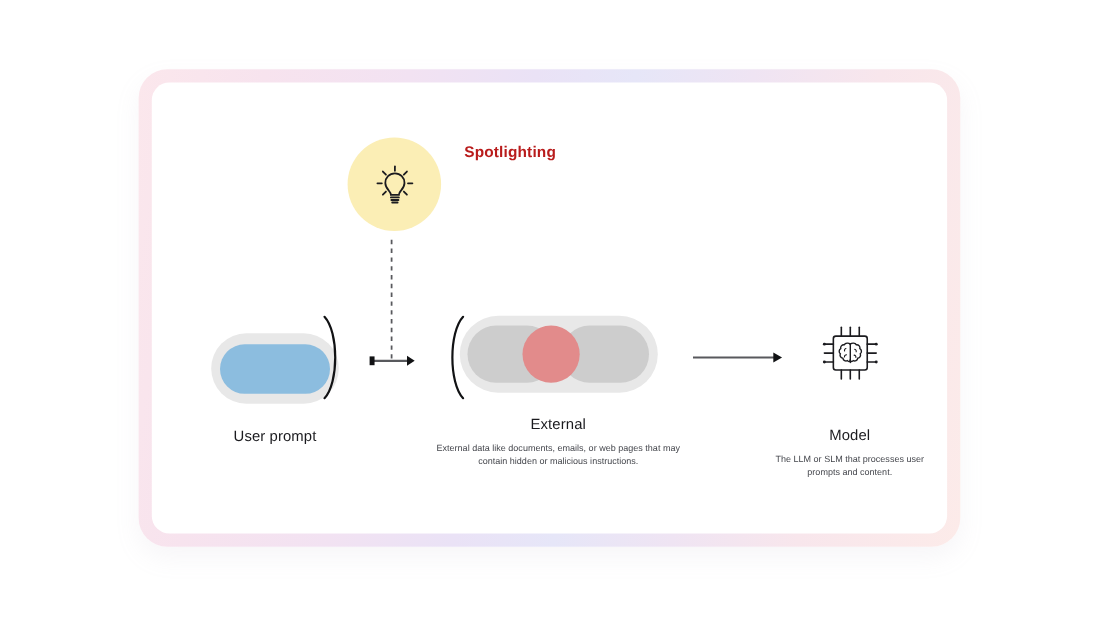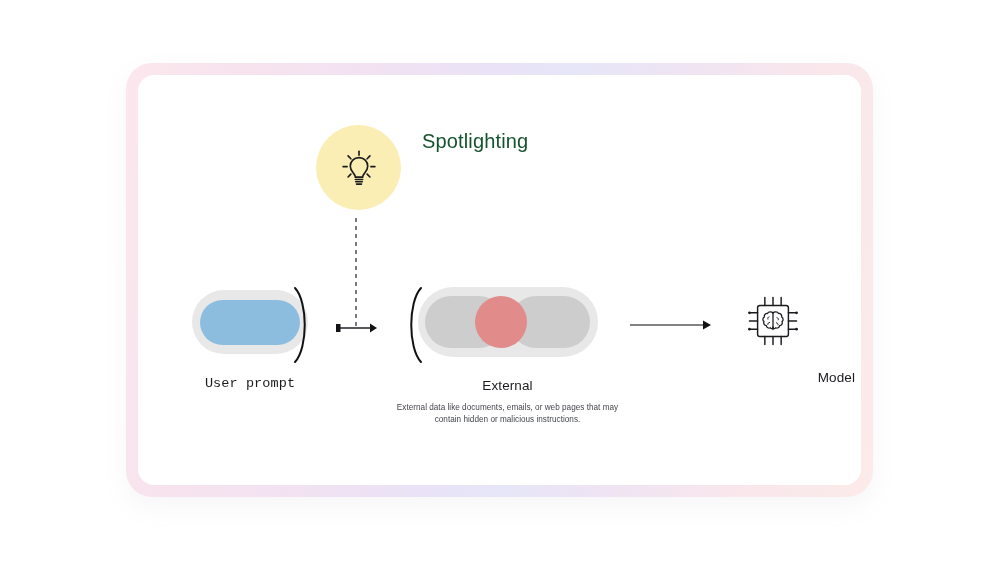--- a/index.html
+++ b/index.html
@@ -76,25 +76,25 @@
     align-items: center;
     justify-content: center;
   }
   .spot-text {
     position: absolute;
     left: 422px;
     top: 130px;
     width: 200px;
   }
   .spot-title {
-    font-size: 20px;
-    color: #14532d;
+    font-size: 14px;
+    color: #b91c1c;
     letter-spacing: 0.15px;
     margin: 0 0 10px 0;
-    font-weight: 400;
+    font-weight: 700;
   }
   .spot-desc {
     font-size: 8.6px;
     line-height: 12.6px;
     color: #45474d;
     margin: 0;
     letter-spacing: 0.02px;
   }
 
   
@@ -111,21 +111,21 @@
   }
   .node-desc {
     font-size: 8.2px;
     line-height: 12.4px;
     color: #45474d;
     margin: 9px 0 0 0;
     letter-spacing: 0.01px;
   }
 
   
-  #node-user { left: 150px; top: 290px; width: 200px; font-family: Liberation Mono, monospace; }
+  #node-user { left: 150px; top: 303px; width: 200px; }
   #node-user .node-title { margin-top: 22px; }
   .pill-outer-blue {
     position: relative;
     margin: 0 auto;
     width: 116px;
     height: 64px;
     border-radius: 32px;
     background: #e8e8e8;
     display: flex;
     align-items: center;
@@ -164,21 +164,21 @@
     left: 57px;
     top: 9px;
     width: 52px;
     height: 52px;
     border-radius: 50%;
     background: #e28b8b;
   }
 
   
   #node-model { left: 690px; top: 290px; width: 165px; }
-  #node-model .node-title { margin-top: 18px; text-align: right; }
+  #node-model .node-title { margin-top: 36px; }
   .chip-wrap {
     width: 62px;
     height: 62px;
     margin: 0 auto;
     display: flex;
     align-items: center;
     justify-content: center;
   }
 
   
@@ -302,16 +302,17 @@
           <path d="M32 23.2 c1.6 -1.8 5.0 -1.6 6.1 0.5 c2.4 -0.2 4.0 1.8 3.5 3.9
                    c1.9 1.0 2.1 3.7 0.4 5.0 c0.9 2.0 -0.4 4.3 -2.6 4.6
                    c-0.3 2.1 -2.6 3.3 -4.5 2.3 c-1.0 1.3 -2.9 1.2 -2.9 -0.6" stroke-width="1.4"></path>
           <path d="M27.6 27.4 c-1.2 0.3 -1.7 1.5 -1.3 2.5" stroke-width="1.1"></path>
           <path d="M28.2 33.6 c-1.3 0.1 -2.1 1.1 -2.0 2.2" stroke-width="1.1"></path>
           <path d="M36.4 28.2 c1.2 0.3 1.8 1.4 1.5 2.5" stroke-width="1.1"></path>
           <path d="M35.8 34.0 c1.3 0.2 2.0 1.2 1.8 2.3" stroke-width="1.1"></path>
         </svg>
       </div>
       <p class="node-title">Model</p>
+      <p class="node-desc">The LLM or SLM  that processes user prompts and content.</p>
     </div>
 
   </div>
 </div>
 
 </body></html>

